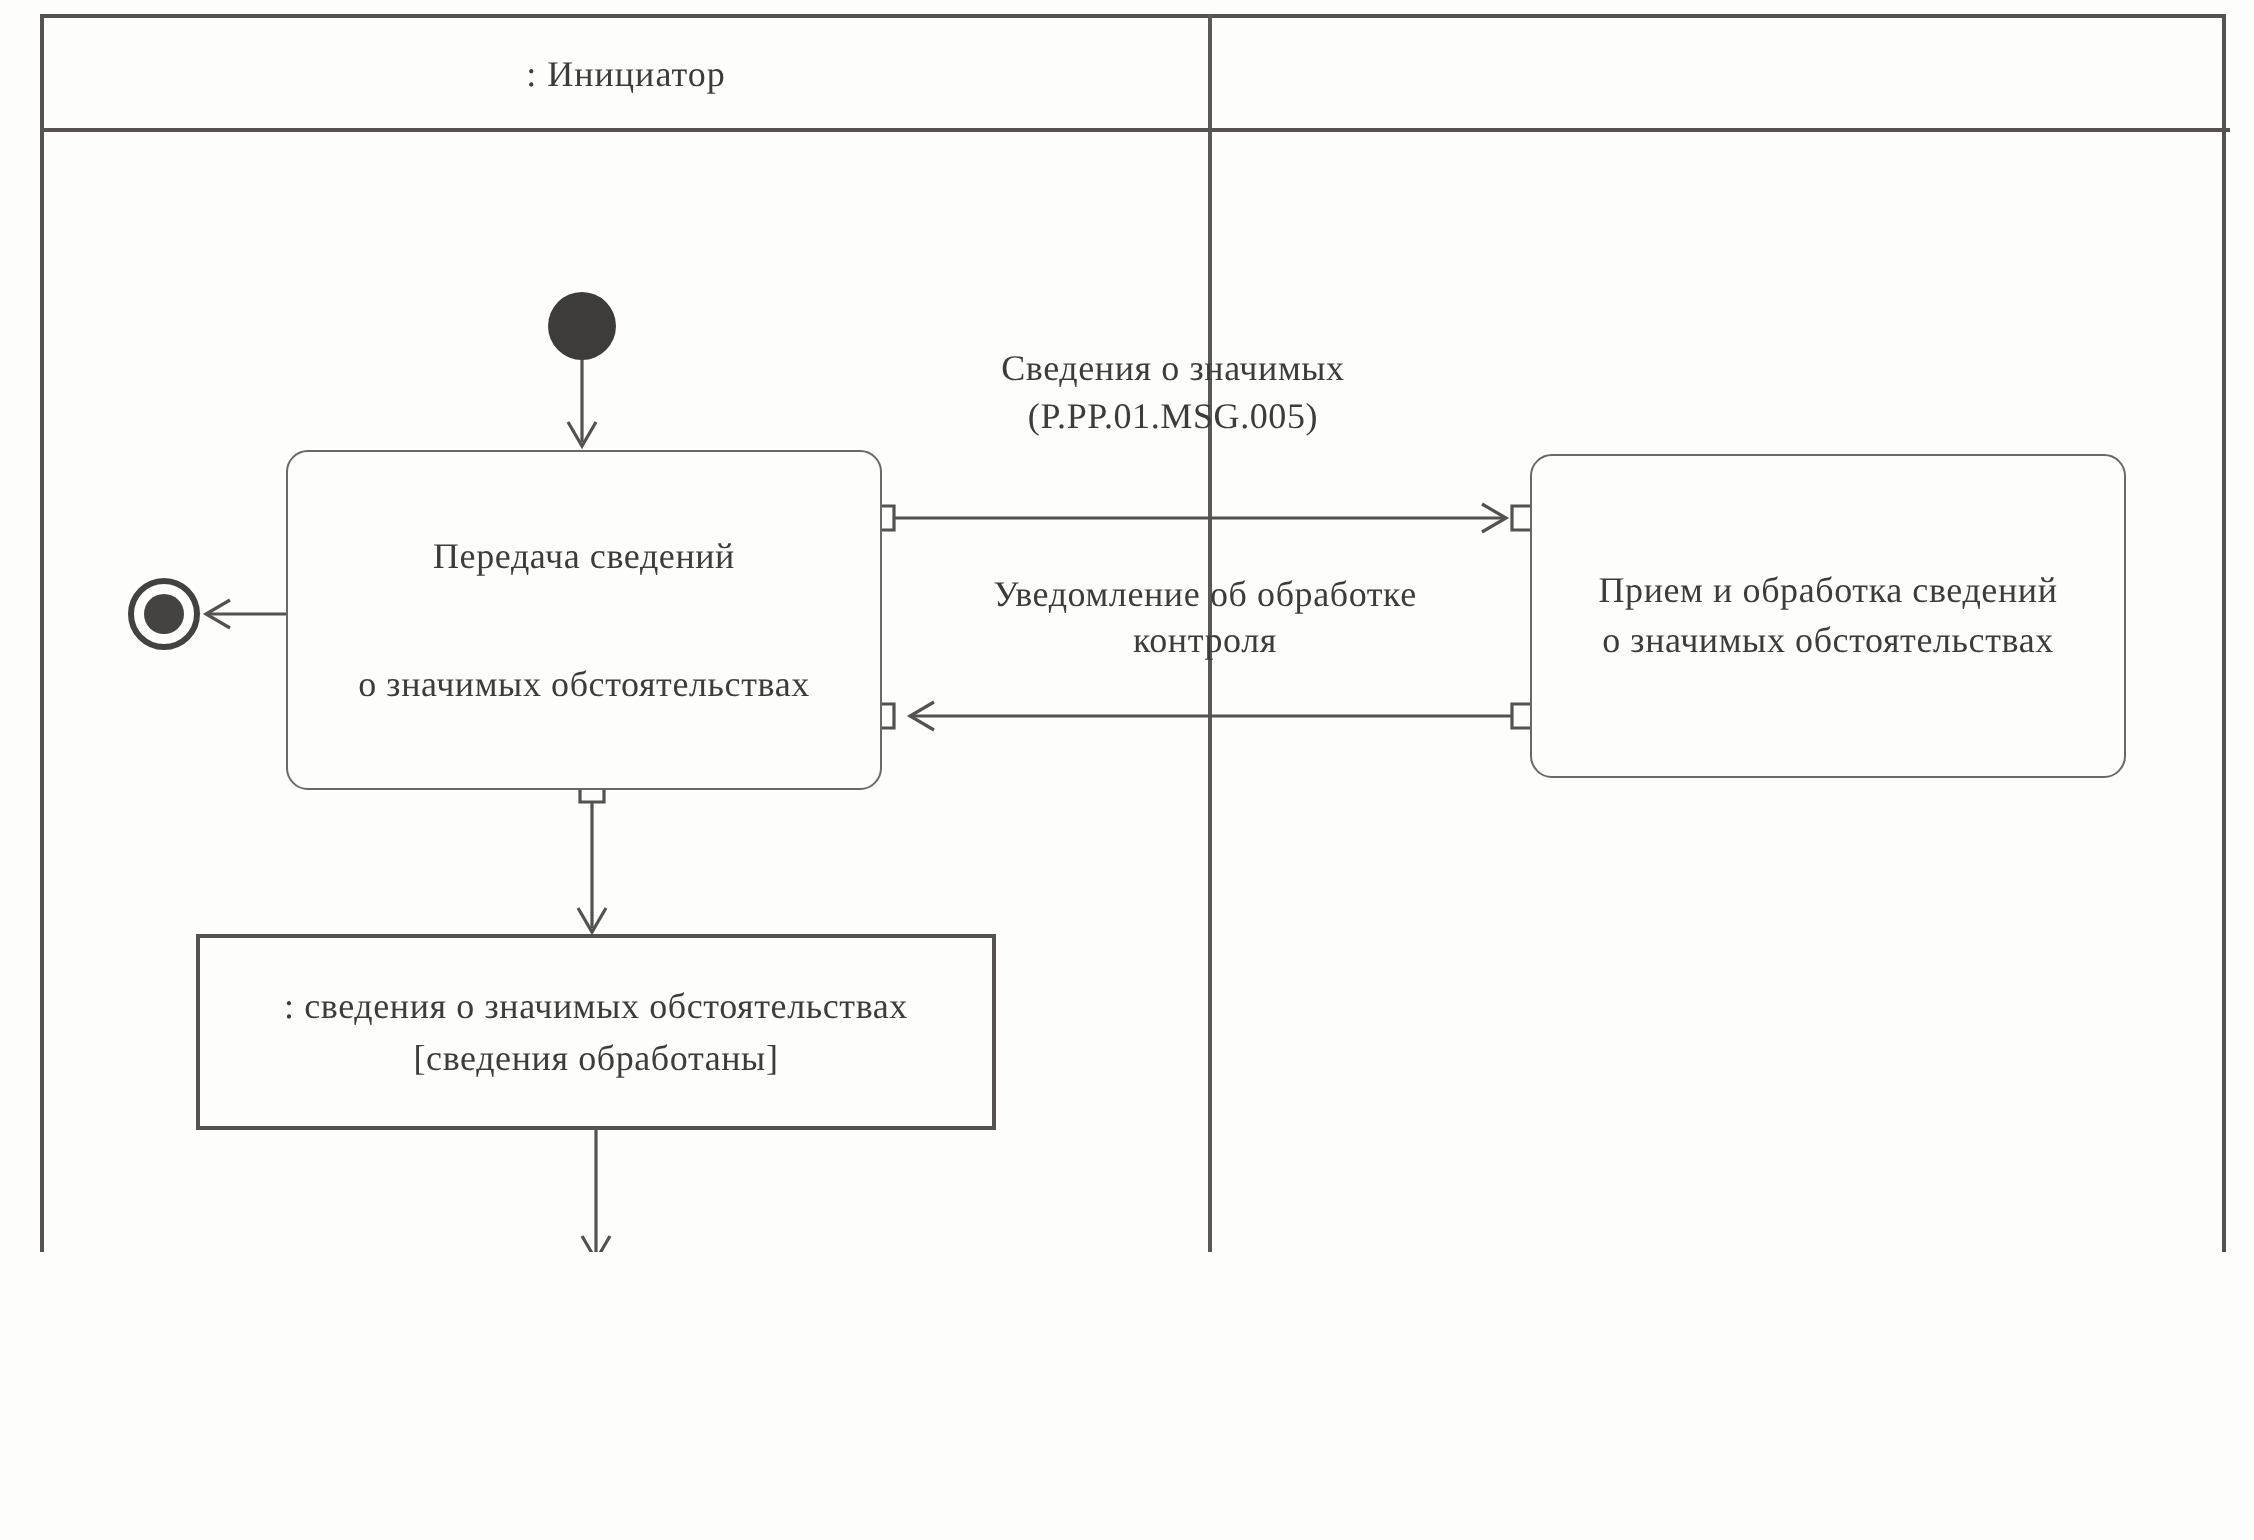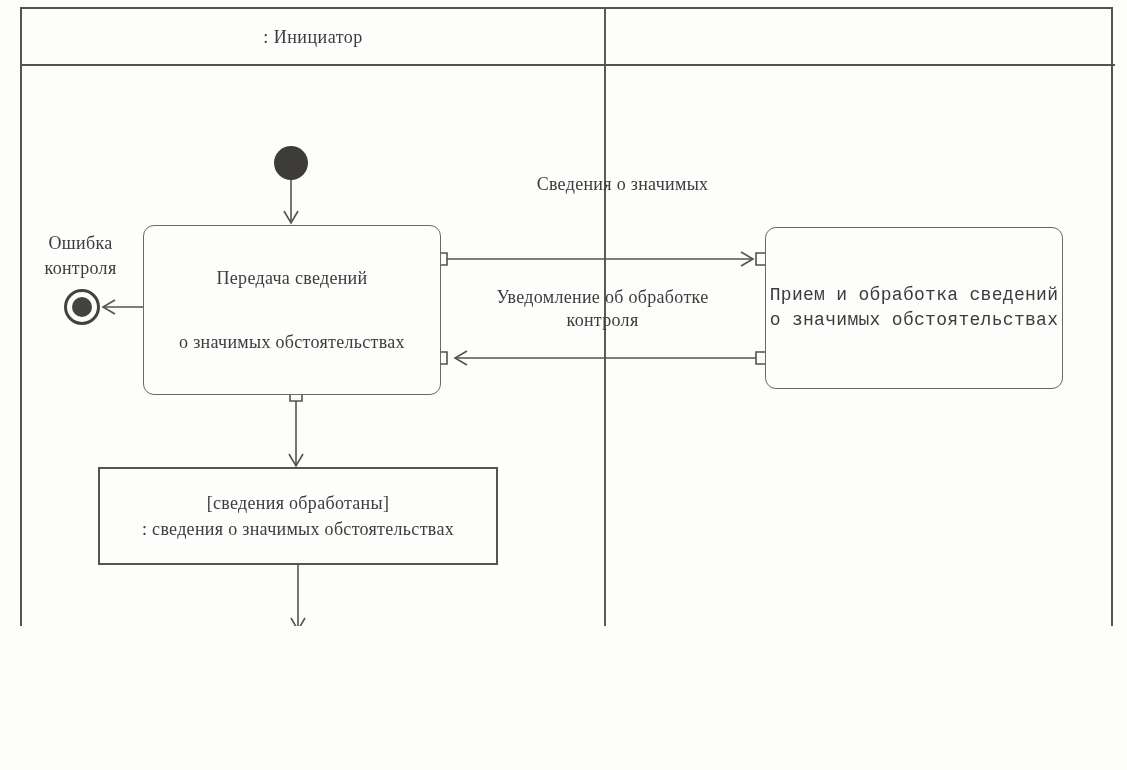--- a/index.html
+++ b/index.html
@@ -66,21 +66,21 @@
     display: flex;
     flex-direction: column;
     align-items: center;
     justify-content: center;
     text-align: center;
     font-size: 18px;
     line-height: 25px;
     letter-spacing: 0.3px;
   }
   .activity-box.transfer { left: 143px; top: 225px; width: 298px; height: 170px; gap: 39px; }
-  .activity-box.receive  { left: 765px; top: 227px; width: 298px; height: 162px; font-family: Liberation Mono, monospace; }
+  .activity-box.receive  { left: 765px; top: 227px; width: 298px; height: 162px; }
   .object-box {
     position: absolute;
     left: 98px; top: 467px;
     width: 400px; height: 98px;
     box-sizing: border-box;
     border: 2px solid #55524f;
     background: #fdfdfc;
     display: flex;
     flex-direction: column;
     align-items: center;
@@ -112,21 +112,21 @@
   .free-label {
     position: absolute;
     text-align: center;
     font-size: 18px;
     line-height: 25px;
     letter-spacing: 0.3px;
     color: #3c3c3c;
   }
   .label-error   { left: 18px;  top: 231px; width: 125px; }
   .label-success { left: 247px; top: 704px; width: 100px; }
-  .label-msg005  { left: 480px; top: 172px; width: 285px; line-height: 24px; }
+  .label-msg005  { left: 444px; top: 172px; width: 285px; line-height: 24px; }
   .label-msg002  { left: 455px; top: 286px; width: 295px; line-height: 23px; }
 
   
   svg.connectors {
     position: absolute;
     left: 0; top: 0;
     width: 1127px; height: 770px;
   }
   svg.connectors * { vector-effect: non-scaling-stroke; }
 </style>
@@ -185,40 +185,37 @@
     <div>Передача сведений</div>
     <div>о значимых обстоятельствах</div>
   </div>
 
   <div class="activity-box receive">
     <div>Прием и обработка сведений</div>
     <div>о значимых обстоятельствах</div>
   </div>
 
   <div class="object-box">
+    <div>: сведения о значимых обстоятельствах</div>
     <div>[сведения обработаны]</div>
-    <div>: сведения о значимых обстоятельствах</div>
   </div>
 
   <div class="final-node error">
     <div class="inner"></div>
   </div>
   <div class="final-node success">
     <div class="inner"></div>
   </div>
 
-  <div class="free-label label-error">
-    <div>Ошибка</div>
-    <div>контроля</div>
-  </div>
 
   <div class="free-label label-success">Успех</div>
 
   <div class="free-label label-msg005">
     <div>Сведения о значимых</div>
+    <div>(P.PP.01.MSG.005)</div>
   </div>
 
   <div class="free-label label-msg002">
     <div>Уведомление об обработке</div>
     <div>контроля</div>
   </div>
 
 </div>
 
 </body></html>

